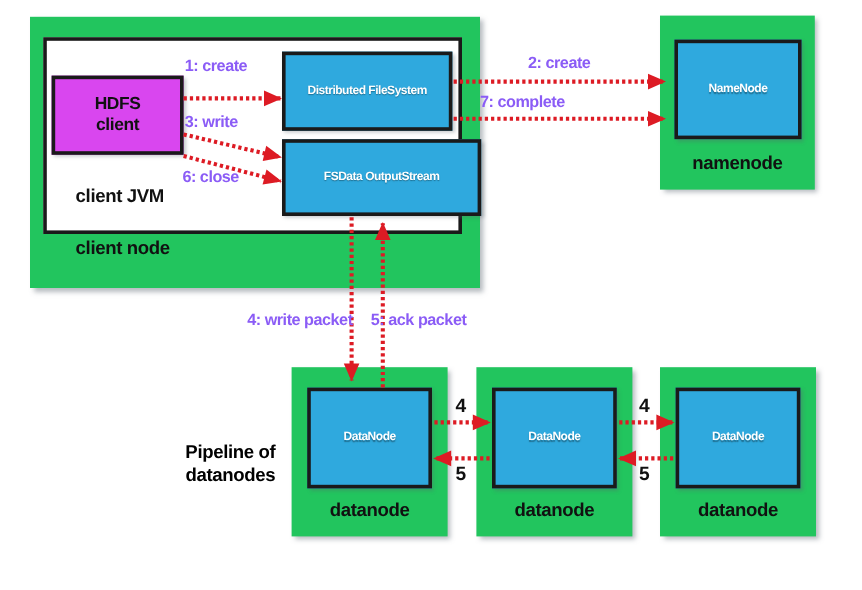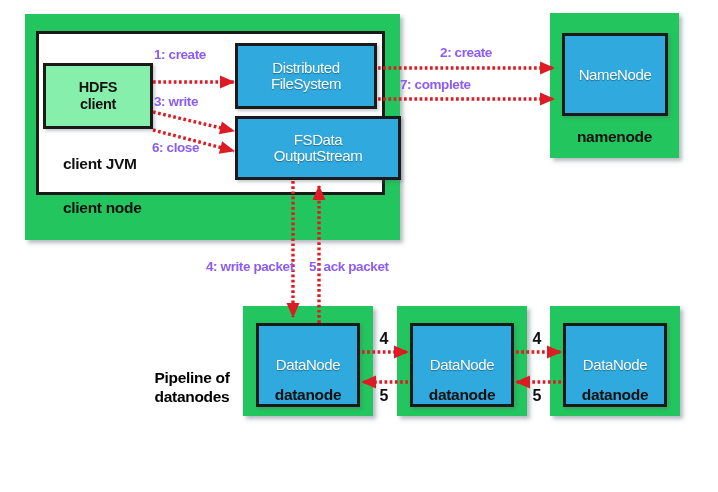--- a/index.html
+++ b/index.html
@@ -12,25 +12,25 @@
     position:absolute; background:#22c55e;
     box-shadow:3px 3px 4px rgba(110,120,130,.5);
   }
   
   .box {
     position:absolute; border:3px solid #1a1a1a; box-sizing:border-box;
     display:flex; align-items:center; justify-content:center; text-align:center;
     box-shadow:2px 2px 3px rgba(90,100,110,.35);
   }
   .blue {
-    background:#2fa9de; color:#ffffff; font-weight:normal; font-size:15px;
+    background:#2fa9de; color:#ffffff; font-weight:bold; font-size:10px;
     line-height:16px; letter-spacing:-0.4px; text-shadow:0 1px 1px rgba(0,0,0,.35);
   }
   .orange {
-    background:#86efac; color:#111111; font-weight:bold; font-size:14.5px;
+    background:#d946ef; color:#111111; font-weight:bold; font-size:14.5px;
     line-height:17px; letter-spacing:-0.3px;
   }
   .jvm-box {
     position:absolute; left:36px; top:31px; width:349px; height:164px;
     background:#ffffff; border:3px solid #1a1a1a; box-sizing:border-box;
   }
   .nodelabel {
     position:absolute; font-weight:bold; font-size:15.5px; color:#111111;
     letter-spacing:-0.3px; white-space:nowrap;
   }
@@ -54,21 +54,21 @@
   
   .client-node   { left:25px;  top:14px;  width:375px; height:226px; }
   .hdfs-client   { left:43px;  top:63px;  width:110px; height:66px; padding:0 24px; }
   .dfs-box       { left:235px; top:43px;  width:142px; height:66px; padding:0 18px; }
   .fsdata-box    { left:235px; top:116px; width:166px; height:64px; padding:0 14px; }
   .namenode-grp  { left:550px; top:13px;  width:129px; height:145px; }
   .nn-inner      { left:12px;  top:20px;  width:106px; height:83px; }
   .dn-grp-0      { left:243px; top:306px; }
   .dn-grp-1      { left:397px; top:306px; }
   .dn-grp-2      { left:550px; top:306px; }
-  .dn-grp       { width:130px; height:110px; }
+  .dn-grp       { width:130px; height:141px; }
   .dn-inner      { left:13px;  top:17px;  width:104px; height:84px; }
 </style>
 </head>
 <body>
 
 <div class="canvas">
 
   <div class="nodebox client-node">
     <span class="nodelabel" style="left:38px; bottom:23px;">client node</span>
   </div>

